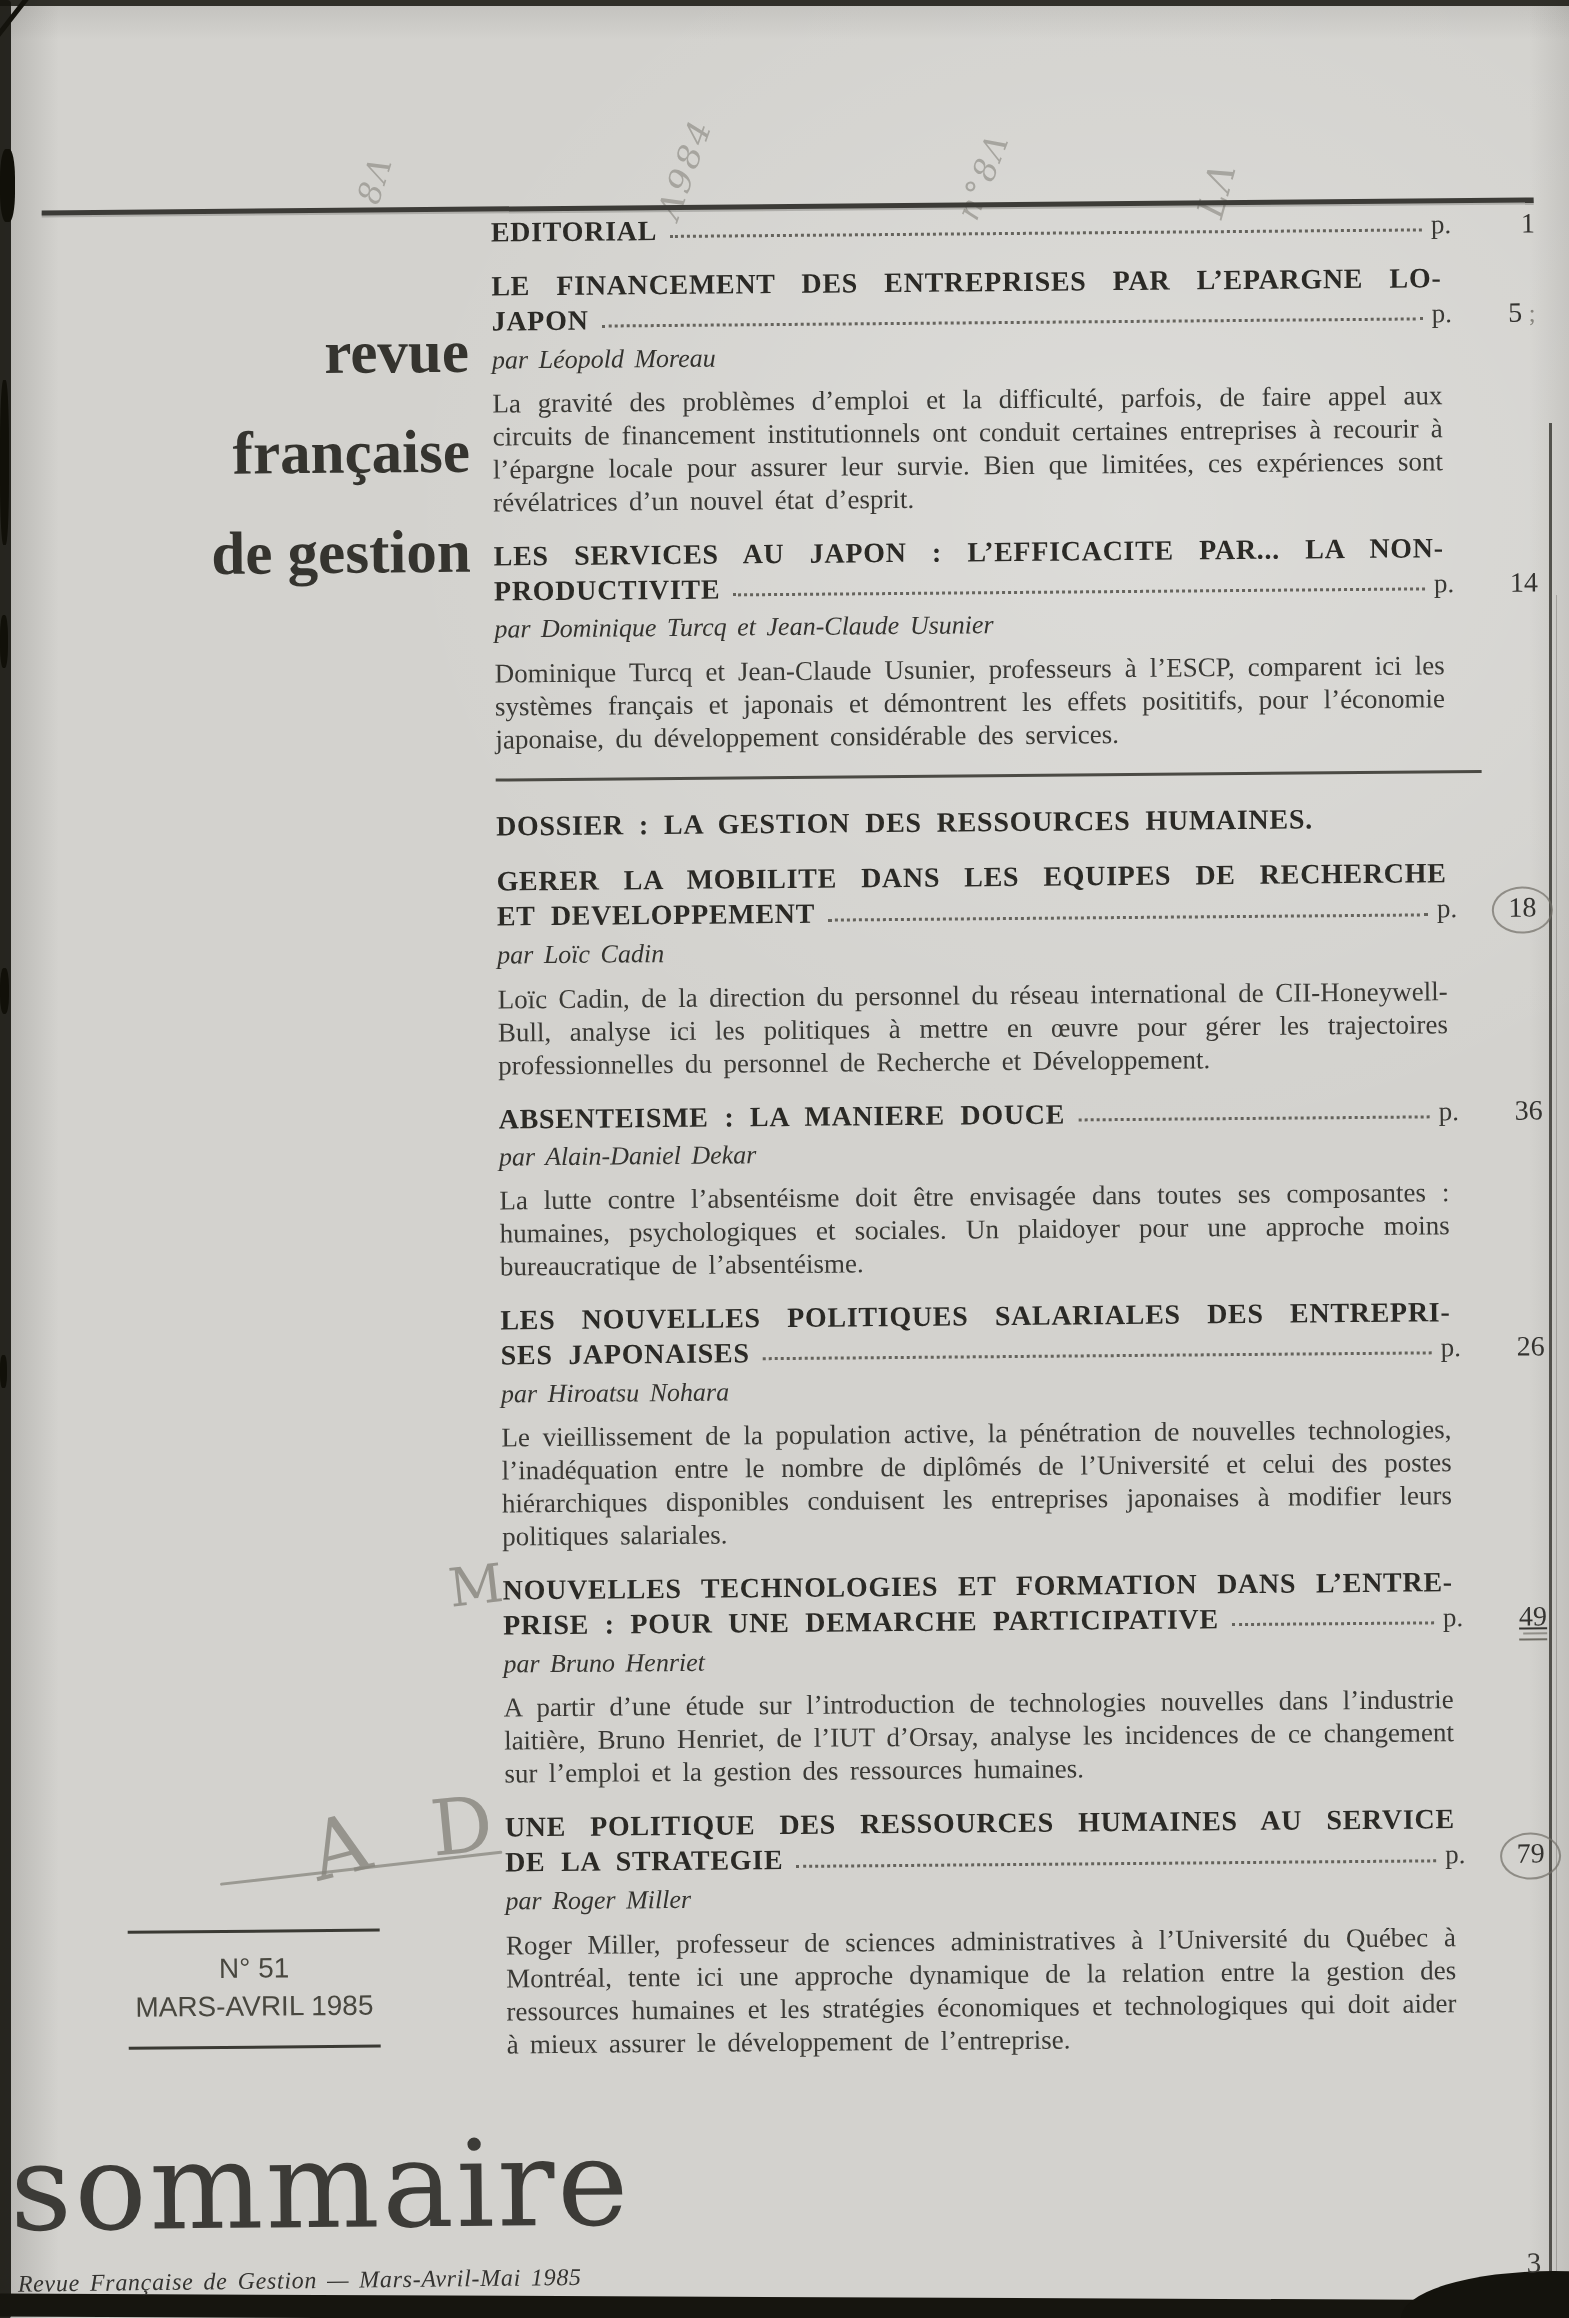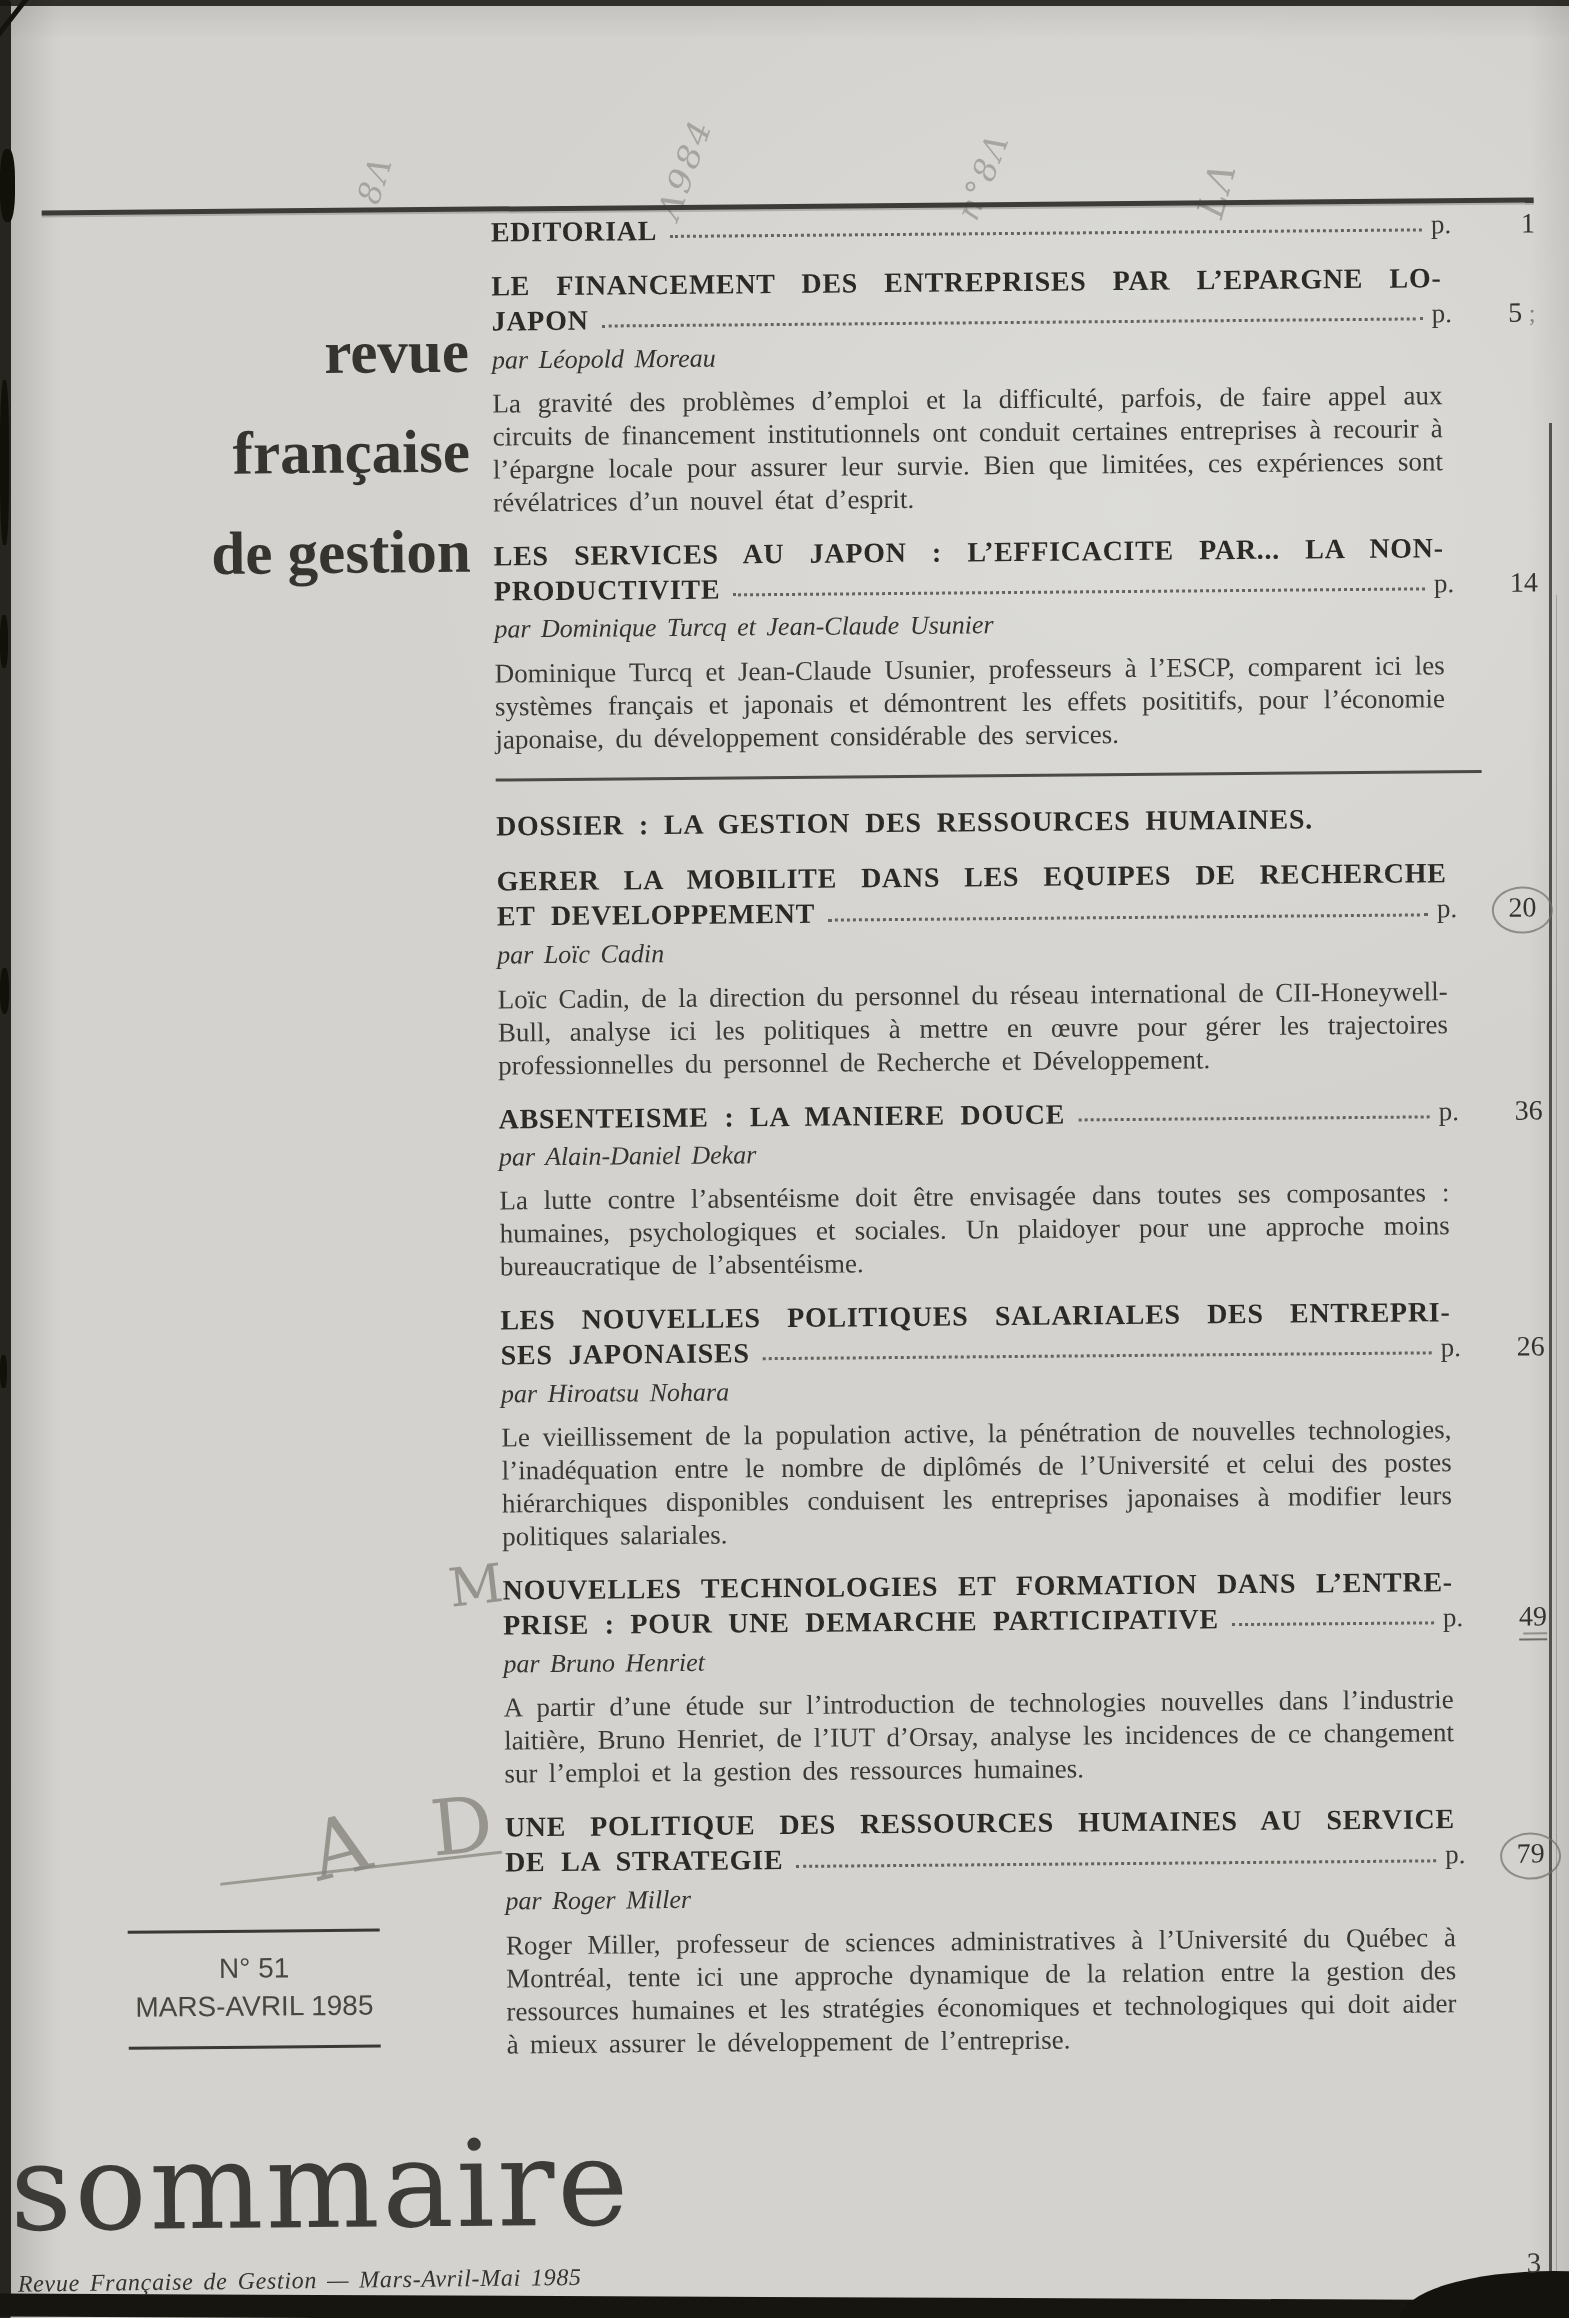--- a/index.html
+++ b/index.html
@@ -40,21 +40,21 @@
     width:950px;text-align:justify;text-align-last:justify;color:#2b2a26;}
   .t-last{display:flex;align-items:baseline;width:1044px;}
   .t-tail{font-weight:bold;font-size:28px;line-height:35px;letter-spacing:0.7px;word-spacing:8px;color:#2b2a26;white-space:nowrap;}
   .leader{flex:1;align-self:flex-end;height:0;border-bottom:3.3px dotted rgba(72,70,63,.8);margin:0 9.3px 10px 13.2px;}
   .p-label{font-size:27px;color:#3a3935;width:38px;flex:none;}
   .p-numwrap{flex:none;min-width:66px;display:flex;justify-content:flex-end;align-items:baseline;}
   .p-num{font-size:28px;color:#343330;}
   .circled{border:2.6px solid rgba(112,110,102,.7);border-radius:50%;padding:2.6px 14.5px 8px;margin:-2.6px -12px -8px 0;}
   .underlined{background-image:linear-gradient(#6e6c64,#6e6c64),linear-gradient(rgba(110,108,100,.65),rgba(110,108,100,.65));
     background-repeat:no-repeat;background-size:100% 2.6px,90% 2px;background-position:0 100%,4px calc(100% - 6px);
-    padding-bottom:8px;margin-bottom:-8px;}
+    padding-bottom:8px;margin-bottom:-8px;text-decoration:underline;}
   .pencil-suffix{font-size:25px;color:#87857e;margin-left:6.6px;}
   .author{font-style:italic;font-size:26px;line-height:33px;margin-top:4.6px;color:#34332f;word-spacing:4px;}
   .summary{font-size:27px;line-height:33px;margin-top:11.2px;width:950px;text-align:justify;color:#3a3935;word-spacing:4.6px;}
   .toc-header{font-weight:bold;font-size:28px;line-height:36px;letter-spacing:0.7px;word-spacing:7.3px;color:#2b2a26;margin:26.4px 0 8px;}
   .toc-sep{height:3.3px;background:#4b4a44;width:986px;margin:22.5px 0 16px;}
   
   .pencil{position:absolute;color:#87857e;font-family:"DejaVu Serif",serif;}
   .top-mark{width:145px;text-align:center;font-size:32px;font-style:italic;opacity:.6;letter-spacing:2.6px;}
   #top-mark-0{left:311px;top:157px;transform:rotate(-72deg);}
   #top-mark-1{left:621px;top:149px;transform:rotate(-70deg) scaleX(1.1);}
@@ -150,21 +150,21 @@
         </div>
         <div class="toc-sep"></div>
         <div class="toc-header">DOSSIER : LA GESTION DES RESSOURCES HUMAINES.</div>
         <div class="toc-entry">
           <div class="t-line">GERER LA MOBILITE DANS LES EQUIPES DE RECHERCHE</div>
           <div class="t-last">
             <span class="t-tail">ET DEVELOPPEMENT</span>
             <span class="leader"></span>
             <span class="p-label">p.</span>
             <span class="p-numwrap">
-              <span class="p-num circled">20</span>
+              <span class="p-num circled">18</span>
             </span>
           </div>
           <div class="author">par Loïc Cadin</div>
           <div class="summary">Loïc Cadin, de la direction du personnel du réseau international de CII-Honeywell-Bull, analyse ici les politiques à mettre en œuvre pour gérer les trajectoires professionnelles du personnel de Recherche et Développement.</div>
         </div>
         <div class="toc-entry">
           <div class="t-last">
             <span class="t-tail">ABSENTEISME : LA MANIERE DOUCE</span>
             <span class="leader"></span>
             <span class="p-label">p.</span>

